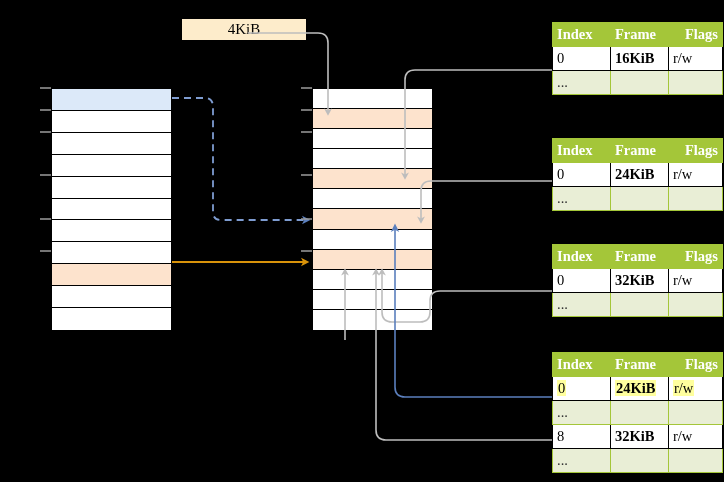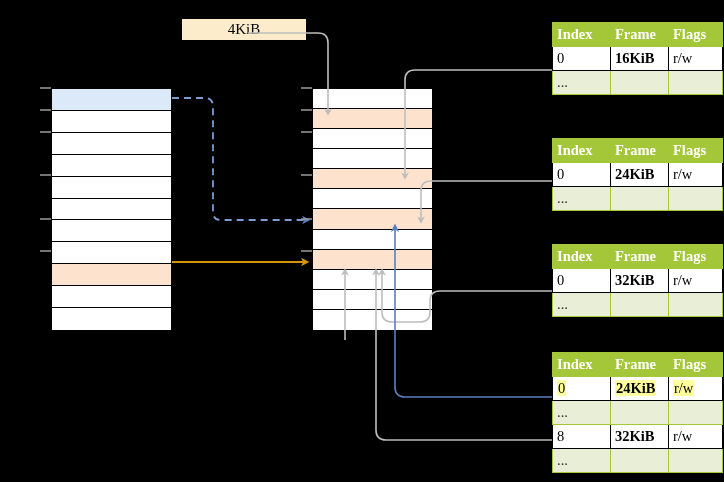--- a/index.html
+++ b/index.html
@@ -34,21 +34,21 @@
     background:#a4c639;color:#fff;font-weight:bold;
     border:1.5px solid #a4c639;
     margin-top:12px;
   }
   .ptable tr.ellipsis td{background:#e9eed6;border-color:#a4c639;color:#333;}
   .ptable td.c-index{width:58px;}
   .ptable td.c-frame{width:58px;font-weight:bold;}
   .ptable td.c-flags{width:54px;}
   .ptable th.c-index{width:58px;}
   .ptable th.c-frame{width:58px;}
-  .ptable th.c-flags{width:54px;}
+  .ptable th.c-flags{width:54px;text-align:right;}
   .hl{background:#ffff9e;padding:0 1px;}
 
   
   .labelbox{
     position:absolute;background:#fdeccb;color:#000;
     font-size:15px;text-align:center;line-height:20px;
     box-sizing:border-box;
   }
   svg.overlay{position:absolute;left:0;top:0;width:724px;height:482px;pointer-events:none;}
 </style>

